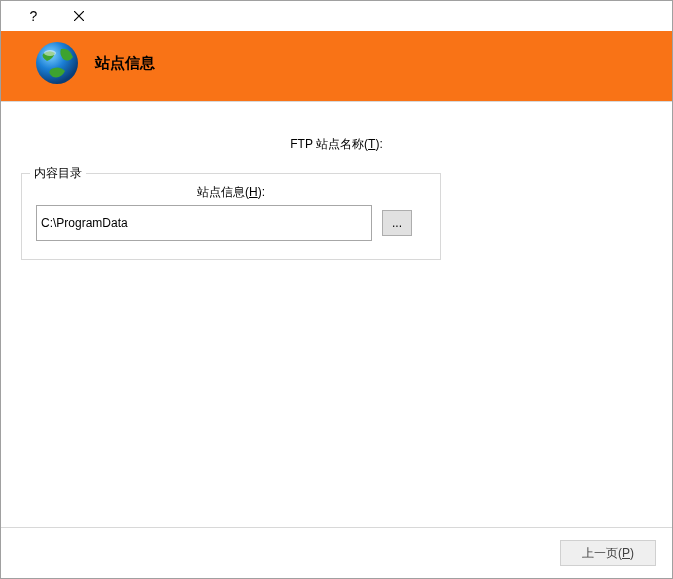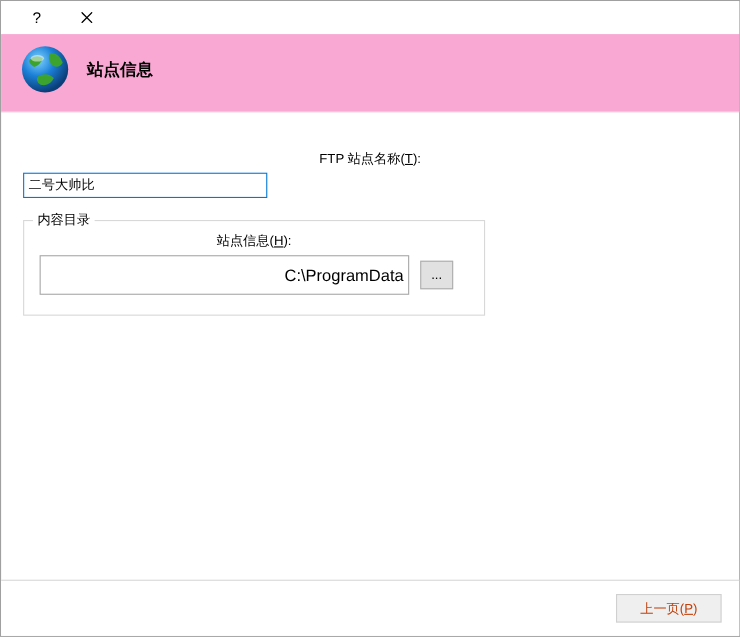--- a/index.html
+++ b/index.html
@@ -41,23 +41,23 @@
       color: #000;
       background: transparent;
       border: none;
     }
     .titlebar-btn.help { font-size: 14px; }
     .titlebar-btn.close svg { width: 10px; height: 10px; }
 
     .header {
       display: flex;
       align-items: center;
-      padding: 8px 20px 14px 16px;
+      padding: 8px 20px 14px 32px;
       border-bottom: 1px solid #d8d8d8;
-      background: #f9a8d4;
+      background: #f97316;
     }
     .header-icon {
       width: 48px;
       height: 48px;
       margin-right: 14px;
       position: relative;
     }
     .header-title {
       font-size: 15px;
       font-weight: bold;
@@ -104,24 +104,23 @@
       display: flex;
       align-items: center;
       gap: 10px;
       margin-top: 4px;
     }
     .path-input {
       width: 336px;
       height: 23px;
       border: 1px solid #a7a7a7;
       padding: 17px 4px;
-      font-size: 15px;
+      font-size: 12px;
       font-family: inherit;
       background: #fff;
-      text-align: right;
     }
     .browse-btn {
       width: 30px;
       height: 26px;
       border: 1px solid #adadad;
       background: #e1e1e1;
       font-size: 12px;
       color: #000;
     }
 
@@ -136,21 +135,21 @@
     .footer-btn {
       width: 96px;
       height: 26px;
       border: 1px solid #adadad;
       background: #e1e1e1;
       font-size: 12px;
       font-family: inherit;
       color: #000;
     }
     .footer-btn.disabled {
-      color: #c2410c;
+      color: #404040;
       border-color: #d0d0d0;
       background: #efefef;
     }
     .footer-btn.primary {
       border: 2px solid #0078d7;
       background: #e1e1e1;
     }
     .underline { text-decoration: underline; }
   </style>
 </head>
@@ -185,21 +184,20 @@
         <ellipse cx="17" cy="14" rx="6" ry="3" fill="#ffffff" opacity="0.5"></ellipse>
       </svg>
     </div>
     <div class="header-title">站点信息</div>
   </div>
 
   <div class="content">
     <div class="field-label">
       <span>FTP 站点名称(</span><span class="underline">T</span><span>):</span>
     </div>
-    <input type="text" class="site-name-input" value="二号大帅比" style="">
 
     <div class="groupbox">
       <div class="groupbox-legend">内容目录</div>
       <div class="field-label">
         <span>站点信息(</span><span class="underline">H</span><span>):</span>
       </div>
       <div class="path-row">
         <input type="text" class="path-input" value="C:\ProgramData" style="">
         <button class="browse-btn">...</button>
       </div>

